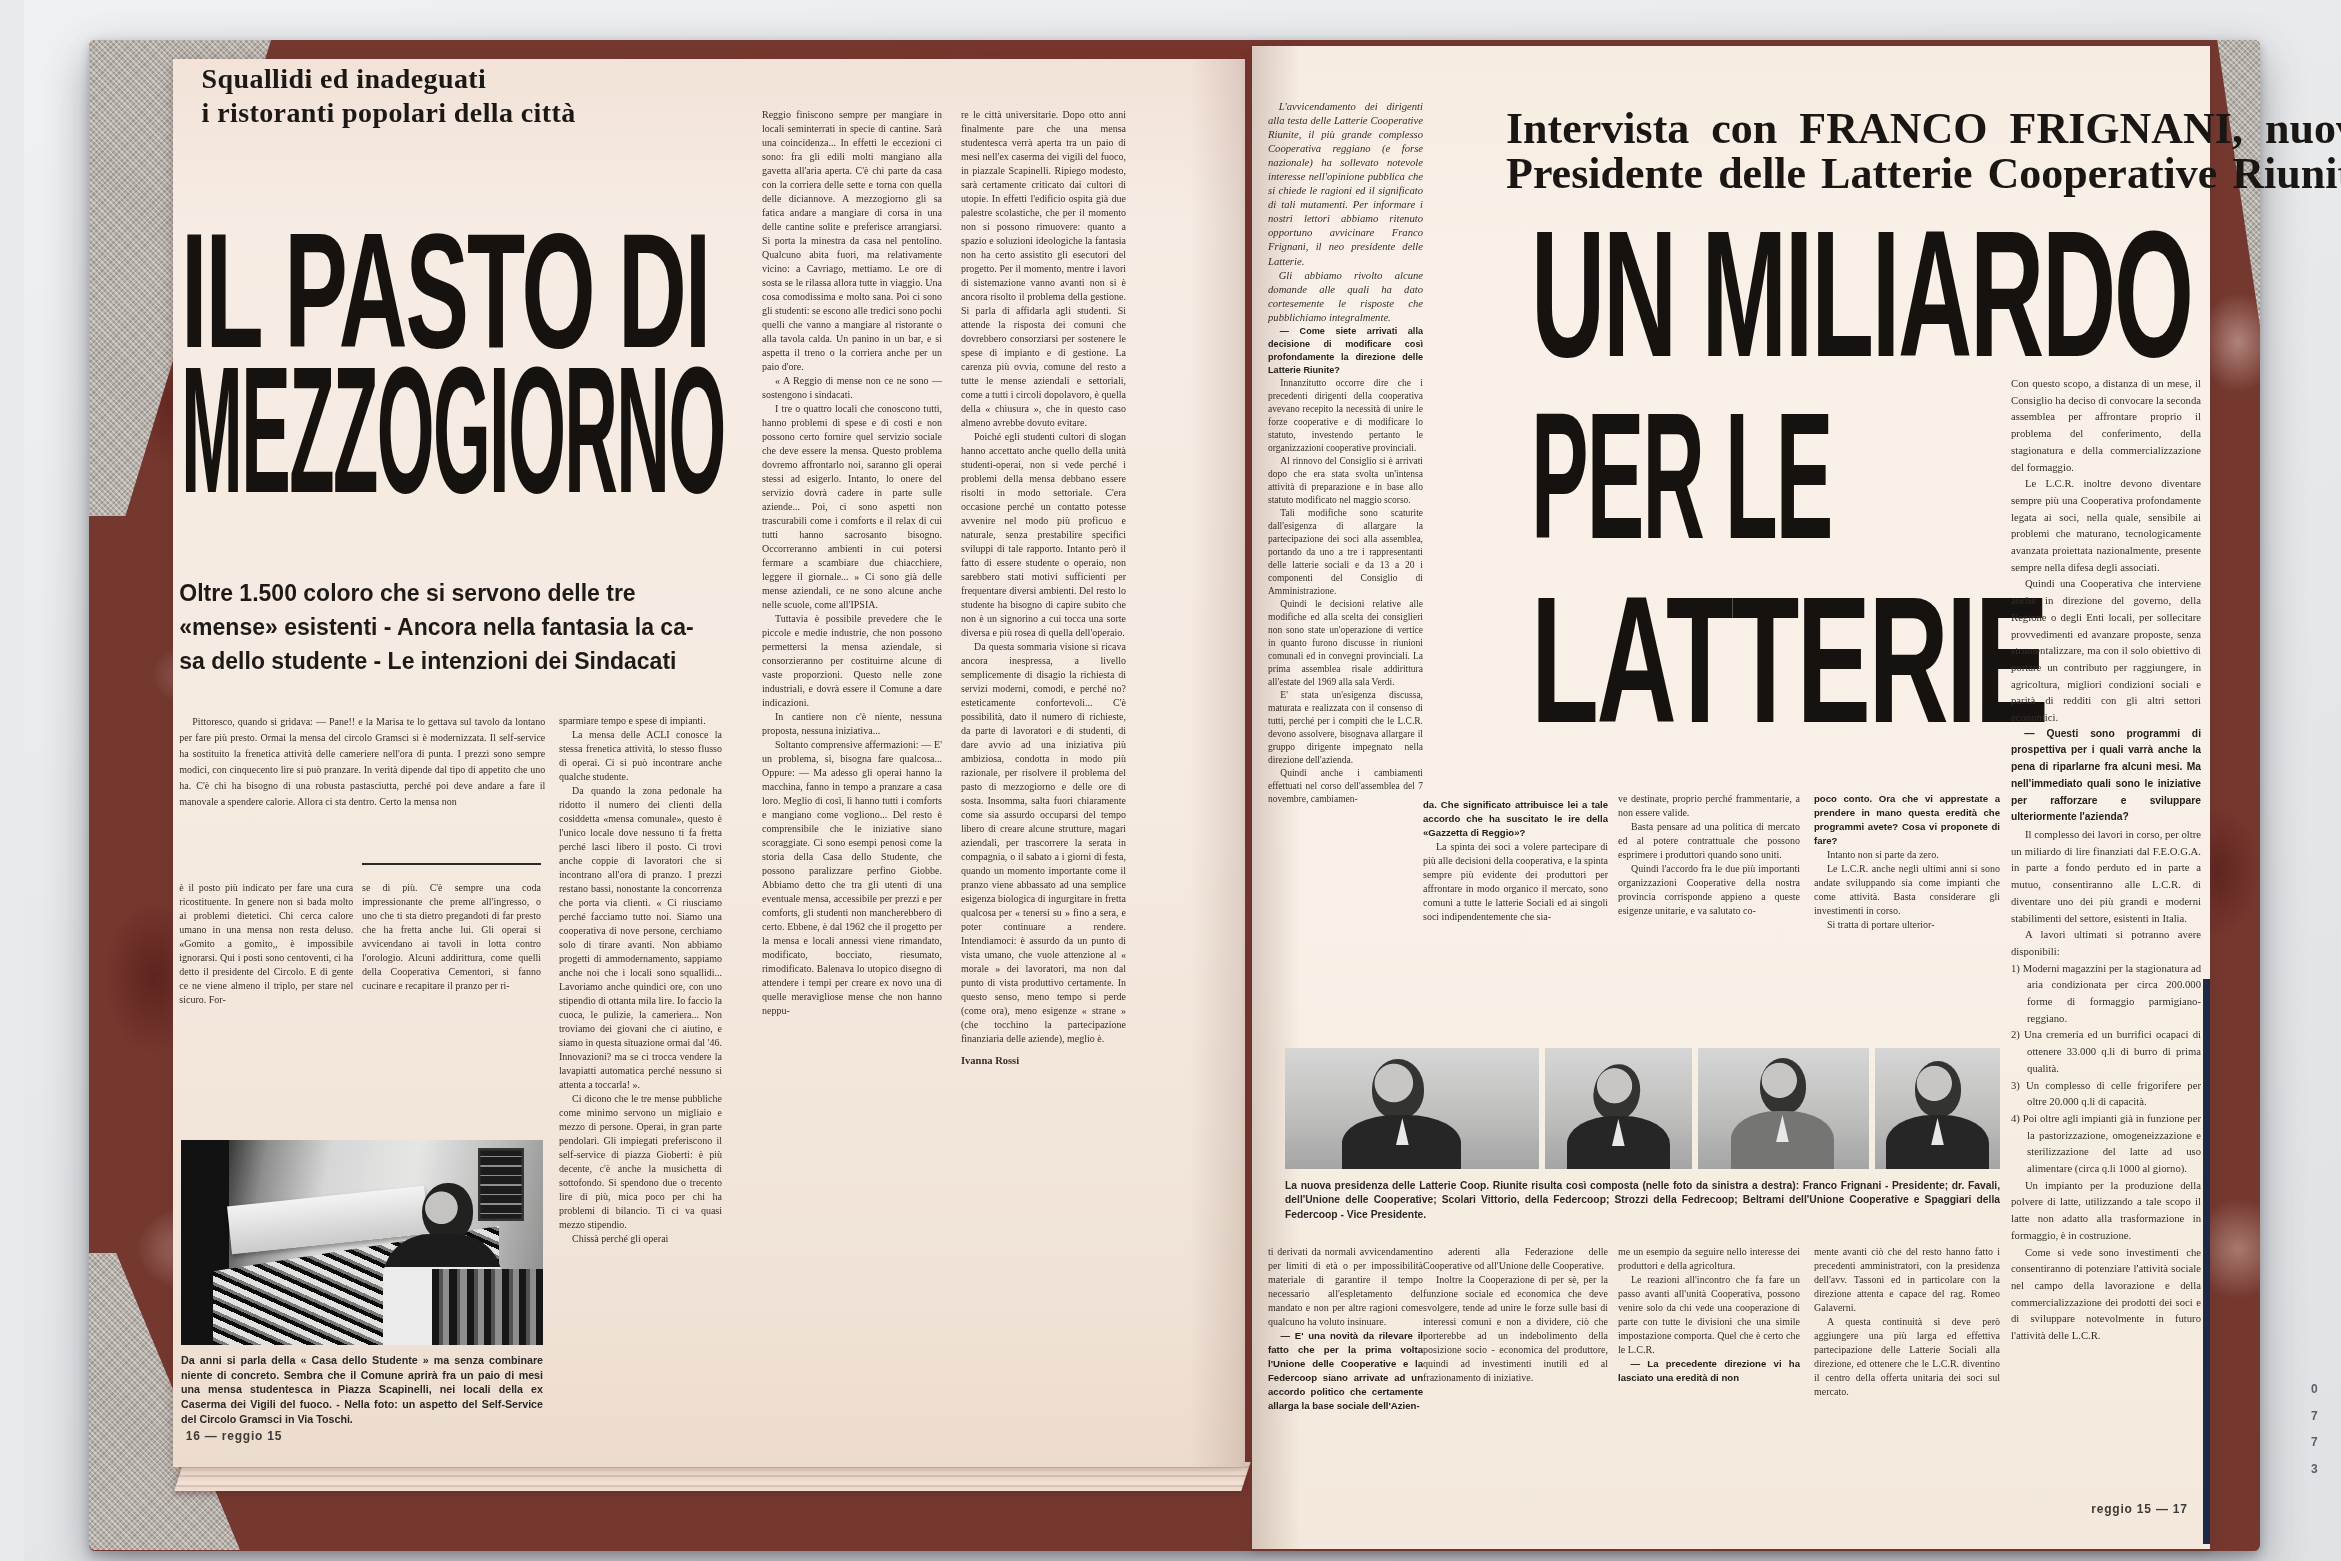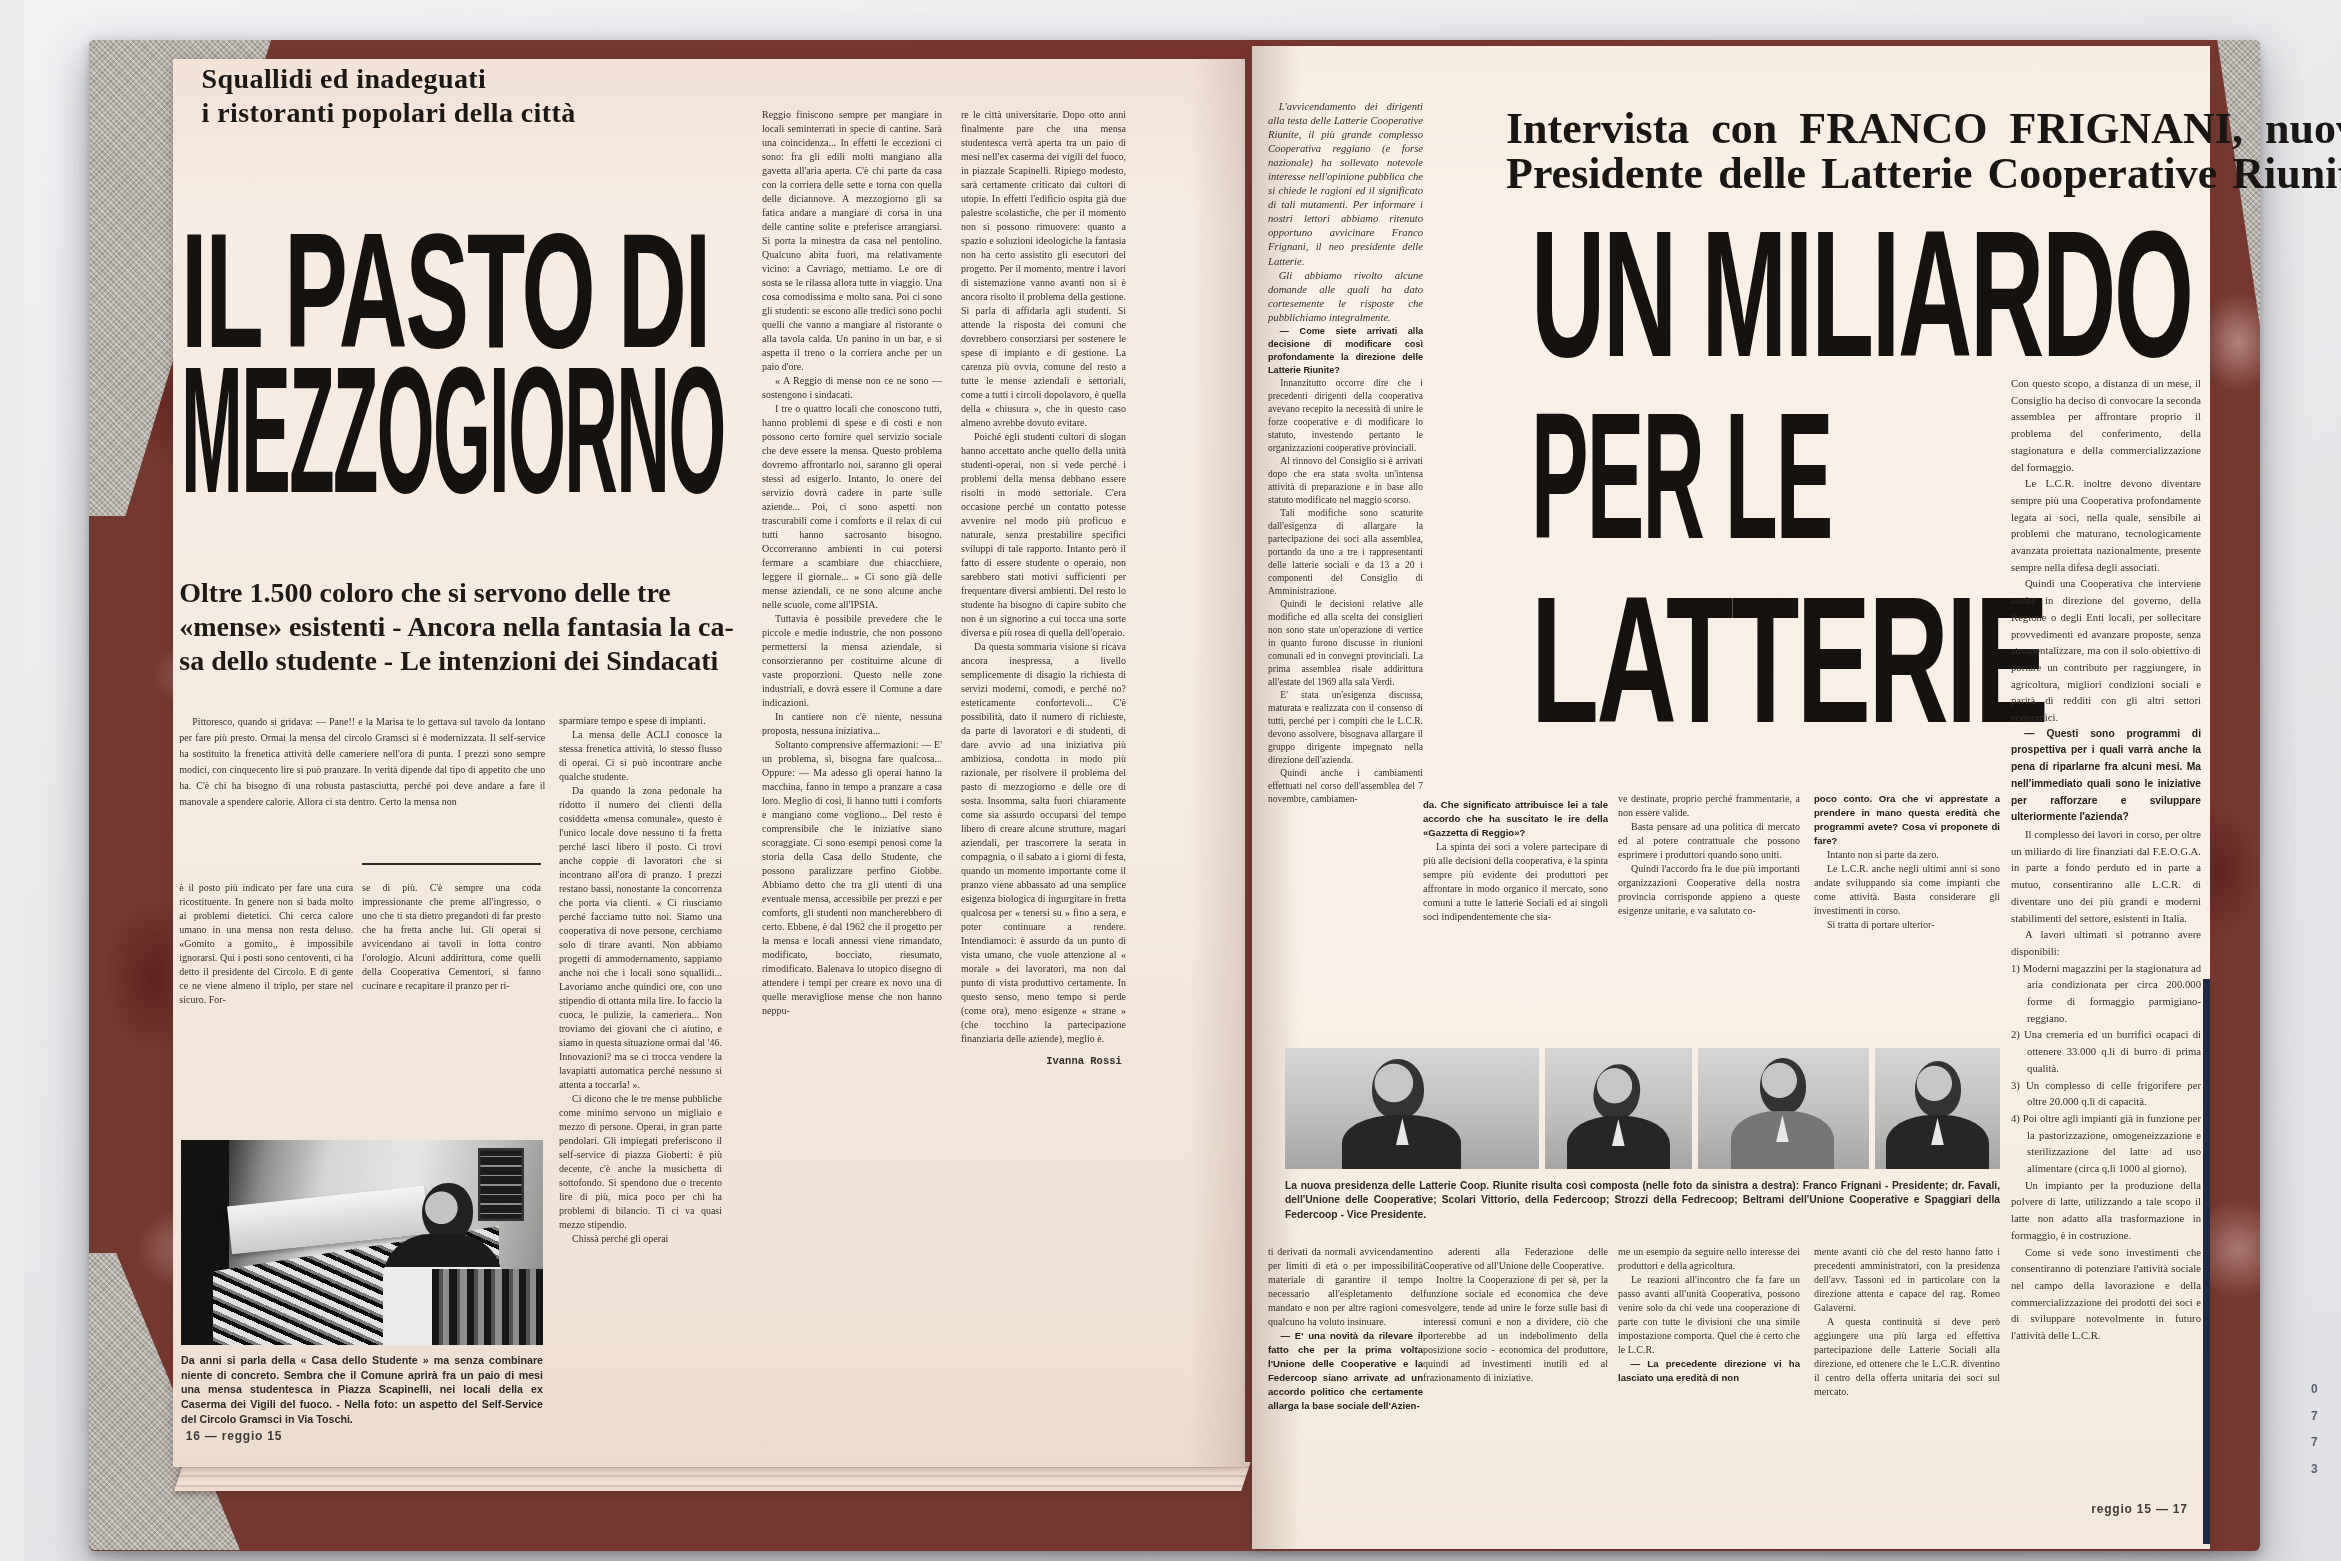--- a/index.html
+++ b/index.html
@@ -40,28 +40,28 @@
   .page-right::before{content:"";position:absolute;left:0;top:0;bottom:0;width:48px;
     background:linear-gradient(90deg,rgba(110,70,60,.22),transparent);}
   
   .col{position:absolute;font-family:"Liberation Serif",serif;font-size:10px;line-height:14px;
     color:#332e2a;text-align:justify;overflow:hidden;}
   .para{margin:0;text-indent:1.3em;}
   .para.noind{text-indent:0;}
   .para.bold{font-family:"Liberation Sans",sans-serif;font-weight:700;font-size:.96em;color:#23201d;}
   .para.ital{font-style:italic;font-size:1.12em;line-height:1.32em;text-indent:1em;}
   .para.li{text-indent:-1.5em;padding-left:1.5em;}
-  .para.byline{font-family:Liberation Mono, monospace;font-weight:700;text-align:right;
+  .para.byline{font-family:Liberation Serif, serif;font-weight:700;
     text-indent:0;padding:8px .4em 0 0;font-size:1.05em;}
   .kicker{position:absolute;font-family:"Liberation Serif",serif;font-weight:700;color:#1c1815;
     font-size:28px;line-height:35px;letter-spacing:0.4px;white-space:nowrap;}
   .headline-line{position:absolute;font-family:"Liberation Sans",sans-serif;font-weight:700;
     color:#161210;white-space:nowrap;font-size:75px;line-height:1;transform-origin:top left;letter-spacing:-1.6px;}
-  .subtitle{position:absolute;font-family:Liberation Serif, serif;font-weight:700;color:#1e1a17;
-    font-size:28px;line-height:34px;white-space:pre-line;}
+  .subtitle{position:absolute;font-family:Liberation Sans, sans-serif;font-weight:700;color:#1e1a17;
+    font-size:23px;line-height:34px;white-space:pre-line;}
   .caption{position:absolute;font-family:"Liberation Sans",sans-serif;font-weight:700;
     color:#2b2825;text-align:justify;}
   .caption-left{font-size:10.7px;line-height:14.7px;}
   .caption-right{font-size:10.3px;line-height:14.3px;}
   .footer{position:absolute;font-family:"Liberation Sans",sans-serif;font-weight:700;
     color:#3e3a38;font-size:12px;letter-spacing:0.8px;}
   .int-kicker{position:absolute;font-family:"Liberation Serif",serif;font-weight:700;color:#1a1613;
     font-size:44px;white-space:nowrap;}
   .rule{position:absolute;height:2.4px;background:#2c2825;}
   

